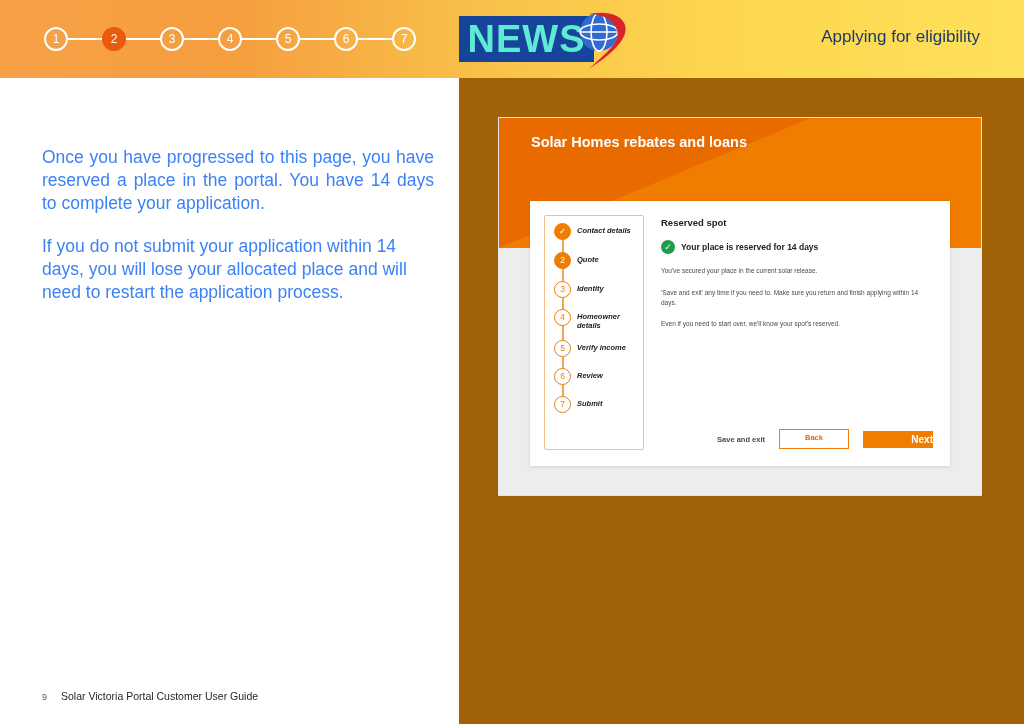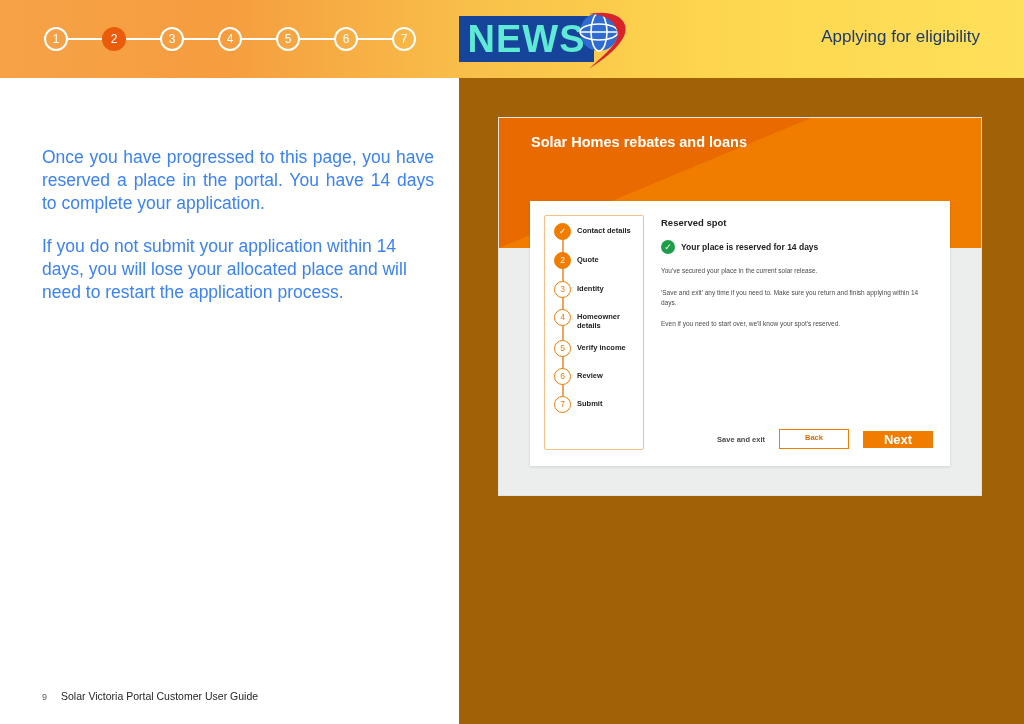--- a/index.html
+++ b/index.html
@@ -151,21 +151,21 @@
     background: #ffffff;
     color: #f07d00;
     font-size: 8.5px; line-height: 14px; text-align: center;
   }
   .vstep-dot.done { background: #f07d00; border-color: #f07d00; color: #ffffff; }
   .vstep-dot.cur  { background: #f07d00; border-color: #f07d00; color: #ffffff; }
   .vstep-label {
     font-size: 7.5px; color: #3b3b3b; line-height: 1.25; padding-top: 3px;
     max-width: 58px;
   }
-  .vstep-label.bold { font-weight: bold; color: #222; }
+  .vstep-label.bold { font-weight: bold; color: #222; font-style: italic; }
 
   .panel {
     position: absolute; left: 131px; top: 16px; width: 272px;
   }
   .panel-title { font-size: 9.5px; font-weight: bold; color: #222; }
   .panel-success {
     display: flex; align-items: center; gap: 6px; margin-top: 12px;
   }
   .check-badge {
     width: 14px; height: 14px; border-radius: 50%;
@@ -186,22 +186,22 @@
   }
   .btn-back {
     width: 70px; height: 20px;
     border: 1.2px solid #f07d00; background: #ffffff;
     color: #e06c00; font-size: 7.5px; font-weight: bold;
     text-align: center; line-height: 15px;
   }
   .btn-next {
     width: 70px; height: 17px;
     background: #f07d00; color: #ffffff;
-    font-size: 13px; font-weight: bold;
-    text-align: center; line-height: 17px;
+    font-size: 10px; font-weight: bold;
+    text-align: right; line-height: 17px;
   }
 </style>
 </head>
 <body>
 
 <div class="header">
 
   <div class="stepper">
     <div class="step-circle">1</div>
     <div class="step-line"></div>

